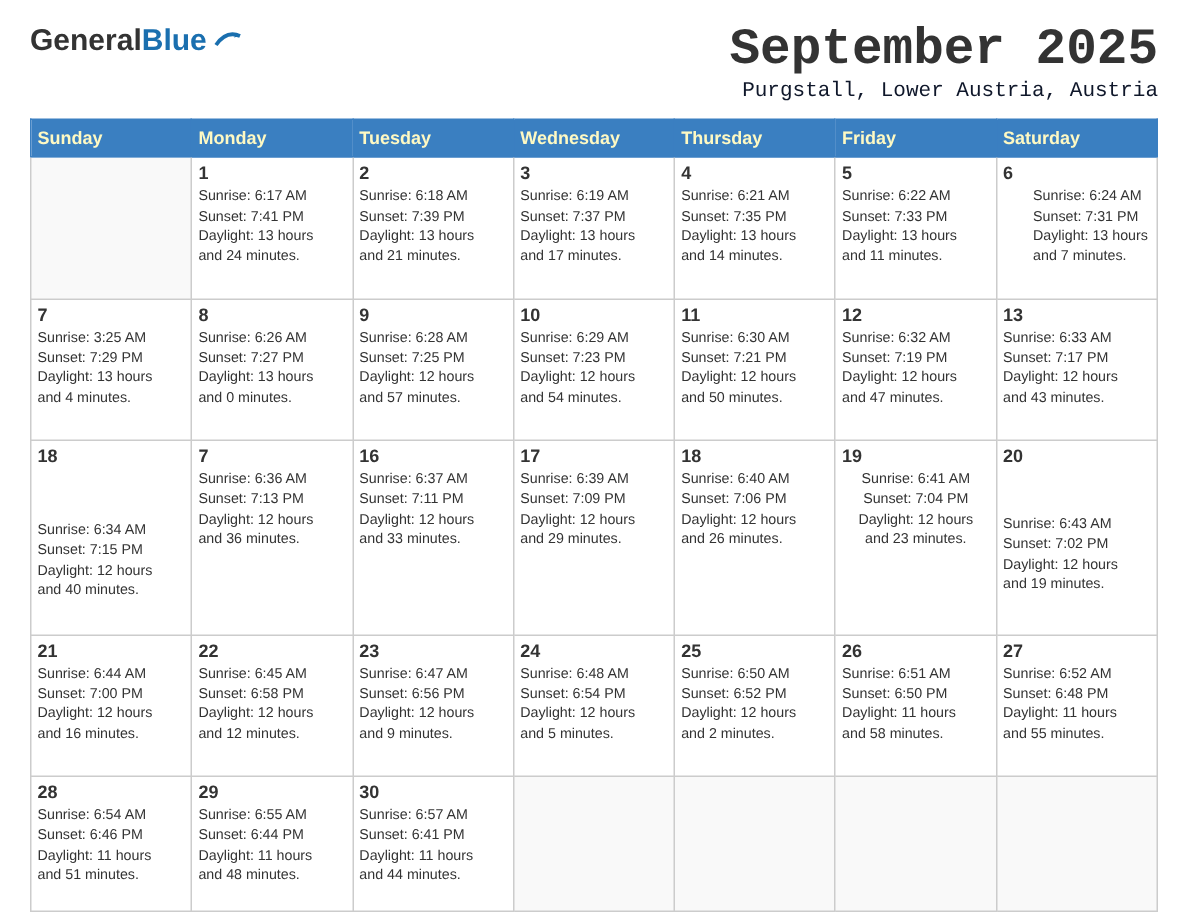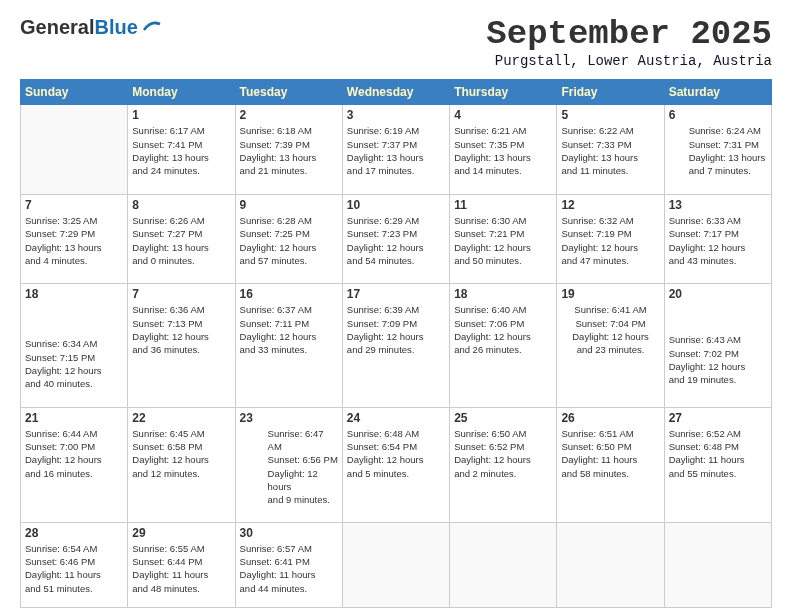--- a/index.html
+++ b/index.html
@@ -287,21 +287,21 @@
           </td>
           <td>
             <span class="day-num">22</span>
             <div class="day-info" style="white-space: pre-line;">Sunrise: 6:45 AM
 Sunset: 6:58 PM
 Daylight: 12 hours
 and 12 minutes.</div>
           </td>
           <td>
             <span class="day-num">23</span>
-            <div class="day-info" style="white-space: pre-line; margin-left: 28px;">Sunrise: 6:47 AM
+            <div class="day-info" style="white-space: pre-line;">Sunrise: 6:47 AM
 Sunset: 6:56 PM
 Daylight: 12 hours
 and 9 minutes.</div>
           </td>
           <td>
             <span class="day-num">24</span>
             <div class="day-info" style="white-space: pre-line;">Sunrise: 6:48 AM
 Sunset: 6:54 PM
 Daylight: 12 hours
 and 5 minutes.</div>

